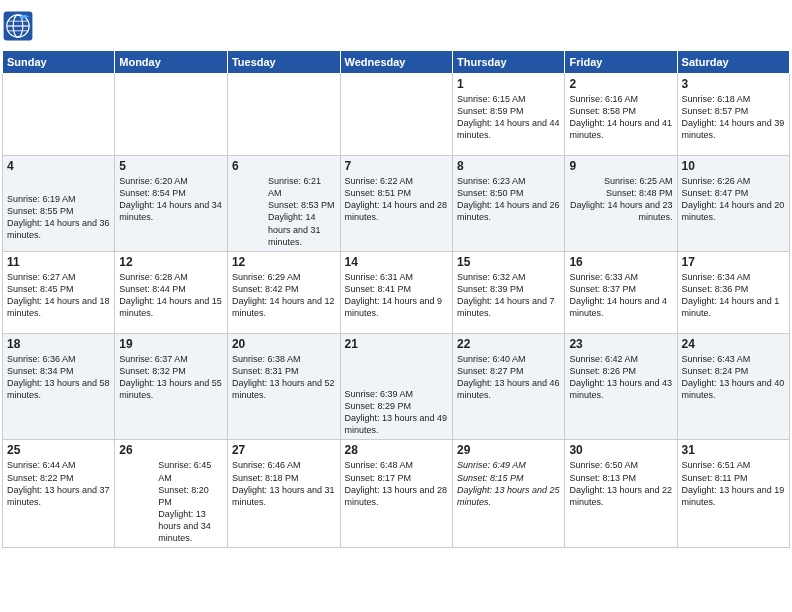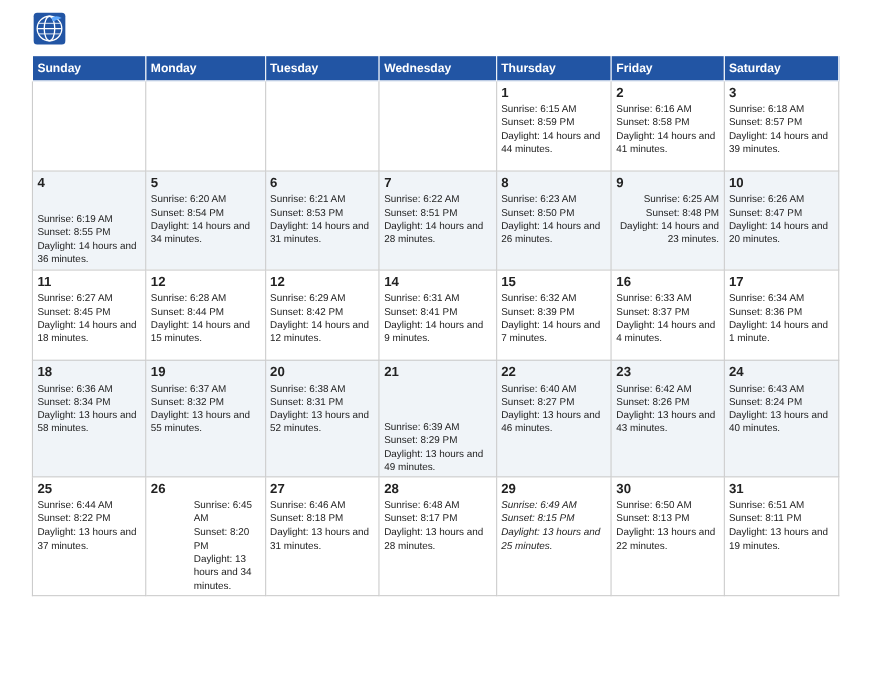--- a/index.html
+++ b/index.html
@@ -6,21 +6,21 @@
     body {
       font-family: Arial, sans-serif;
       background: #fff;
       width: 792px;
       height: 612px;
       overflow: hidden;
     }
     .container {
       width: 792px;
       height: 507px;
-      padding: 10px 29px;
+      padding: 10px 2px;
     }
     .header {
       display: flex;
       align-items: flex-start;
       justify-content: space-between;
       margin-bottom: 8px;
     }
     .logo {
       display: flex;
       align-items: center;
@@ -163,21 +163,21 @@
 Daylight: 14 hours and 36 minutes.</div>
           </td>
           <td>
             <div class="day-num">5</div>
             <div class="day-info" style="white-space: pre-line;">Sunrise: 6:20 AM
 Sunset: 8:54 PM
 Daylight: 14 hours and 34 minutes.</div>
           </td>
           <td>
             <div class="day-num">6</div>
-            <div class="day-info" style="white-space: pre-line;">Sunrise: 6:21 AM
+            <div class="day-info" style="white-space: pre-line; margin-left: 36px;">Sunrise: 6:21 AM
 Sunset: 8:53 PM
 Daylight: 14 hours and 31 minutes.</div>
           </td>
           <td>
             <div class="day-num">7</div>
             <div class="day-info" style="white-space: pre-line;">Sunrise: 6:22 AM
 Sunset: 8:51 PM
 Daylight: 14 hours and 28 minutes.</div>
           </td>
           <td>

